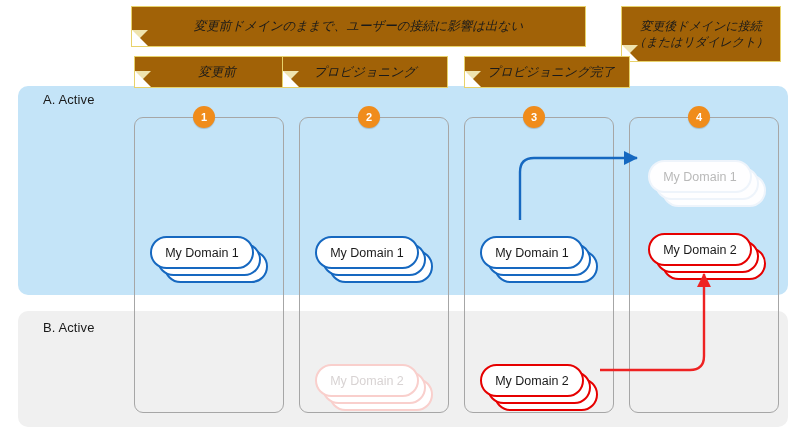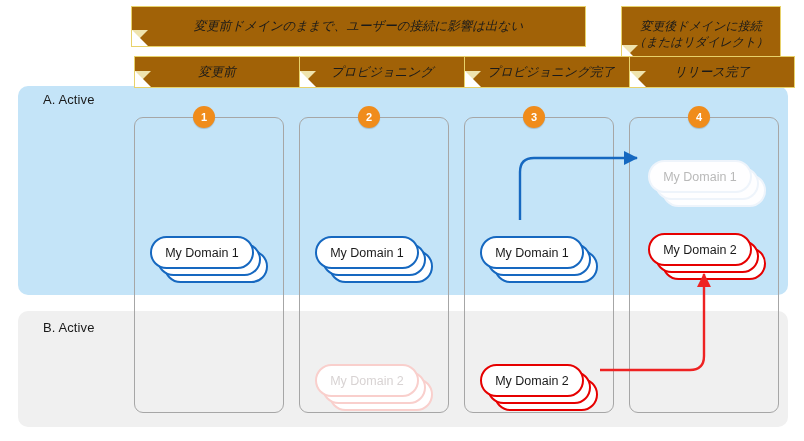--- a/index.html
+++ b/index.html
@@ -110,21 +110,21 @@
   }
   .note .fold2{
     position:absolute;
     left:0;bottom:0;
     width:0;height:0;
     border-left:16px solid #efe3ae;
     border-bottom:16px solid transparent;
   }
   .tab{ top:56px; width:166px; height:32px; }
   .t1{ left:134px; }
-  .t2{ left:299px;text-align:center; }
+  .t2{ left:282px;text-align:center; }
   .t3{ left:464px;padding-left:8px; }
   .t4{ left:629px; }
 
   .callout-wide{
     left:131px; top:6px; width:455px; height:41px;
   }
   .callout-right{
     left:621px; top:6px; width:160px; height:56px;
     font-size:12px;
   }
@@ -225,25 +225,20 @@
   <div class="note tab t2">
     <span class="fold2"></span>
       <span class="fold"></span>
     <span>プロビジョニング</span>
   </div>
   <div class="note tab t3">
     <span class="fold2"></span>
       <span class="fold"></span>
     <span>プロビジョニング完了</span>
   </div>
-  <div class="note tab t4">
-    <span class="fold2"></span>
-      <span class="fold"></span>
-    <span>リリース完了</span>
-  </div>
 
   <div class="badge b1">1</div>
   <div class="badge b2">2</div>
   <div class="badge b3">3</div>
   <div class="badge b4">4</div>
 
   <div class="stack blue s-c1-active">
     <div class="layer l3"></div>
     <div class="layer l2"></div>
     <div class="layer l1">

